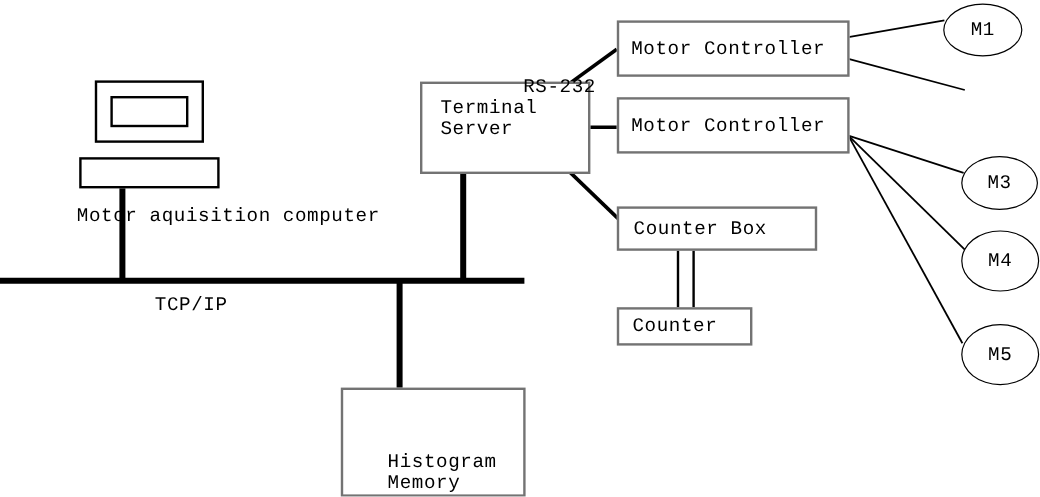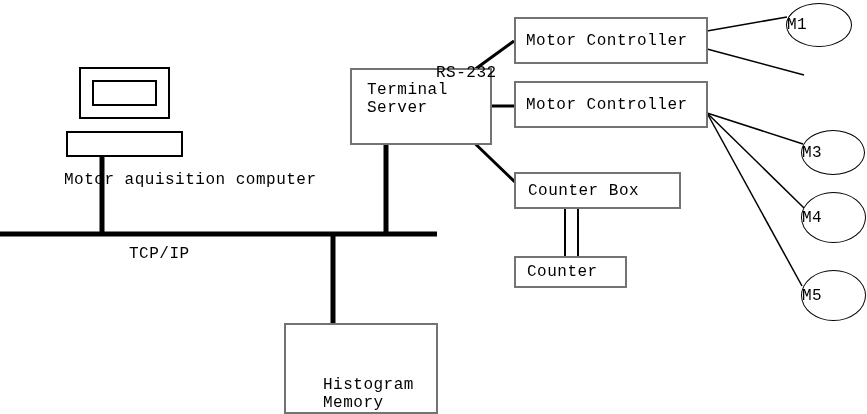--- a/index.html
+++ b/index.html
@@ -33,21 +33,21 @@
   }
   .label { position: absolute; white-space: nowrap; line-height: 18px; }
   .ellipse {
     position: absolute;
     box-sizing: border-box;
     border: 1px solid #000000;
     border-radius: 50%;
     background: #ffffff;
     display: flex;
     align-items: center;
-    justify-content: flex-start;
+    justify-content: center;
   }
   
   .ts      { left: 322px; top: 68px;  width: 142px; height: 77px; border-width: 2px;
              align-items: flex-start; padding: 11px 0 0 15px; margin-left: 28px; }
   .mc1     { left: 514px; top: 17px;  width: 194px; height: 47px; padding-left: 10px; }
   .mc2     { left: 514px; top: 81px;  width: 194px; height: 47px; padding-left: 10px; }
   .cbox    { left: 514px; top: 172px; width: 167px; height: 37px; padding-left: 12px; }
   .cnt     { left: 514px; top: 256px; width: 113px; height: 32px; padding-left: 11px; }
   .hist    { left: 284px; top: 323px; width: 154px; height: 91px;
              align-items: flex-end; padding: 13px 0 0 37px; }

